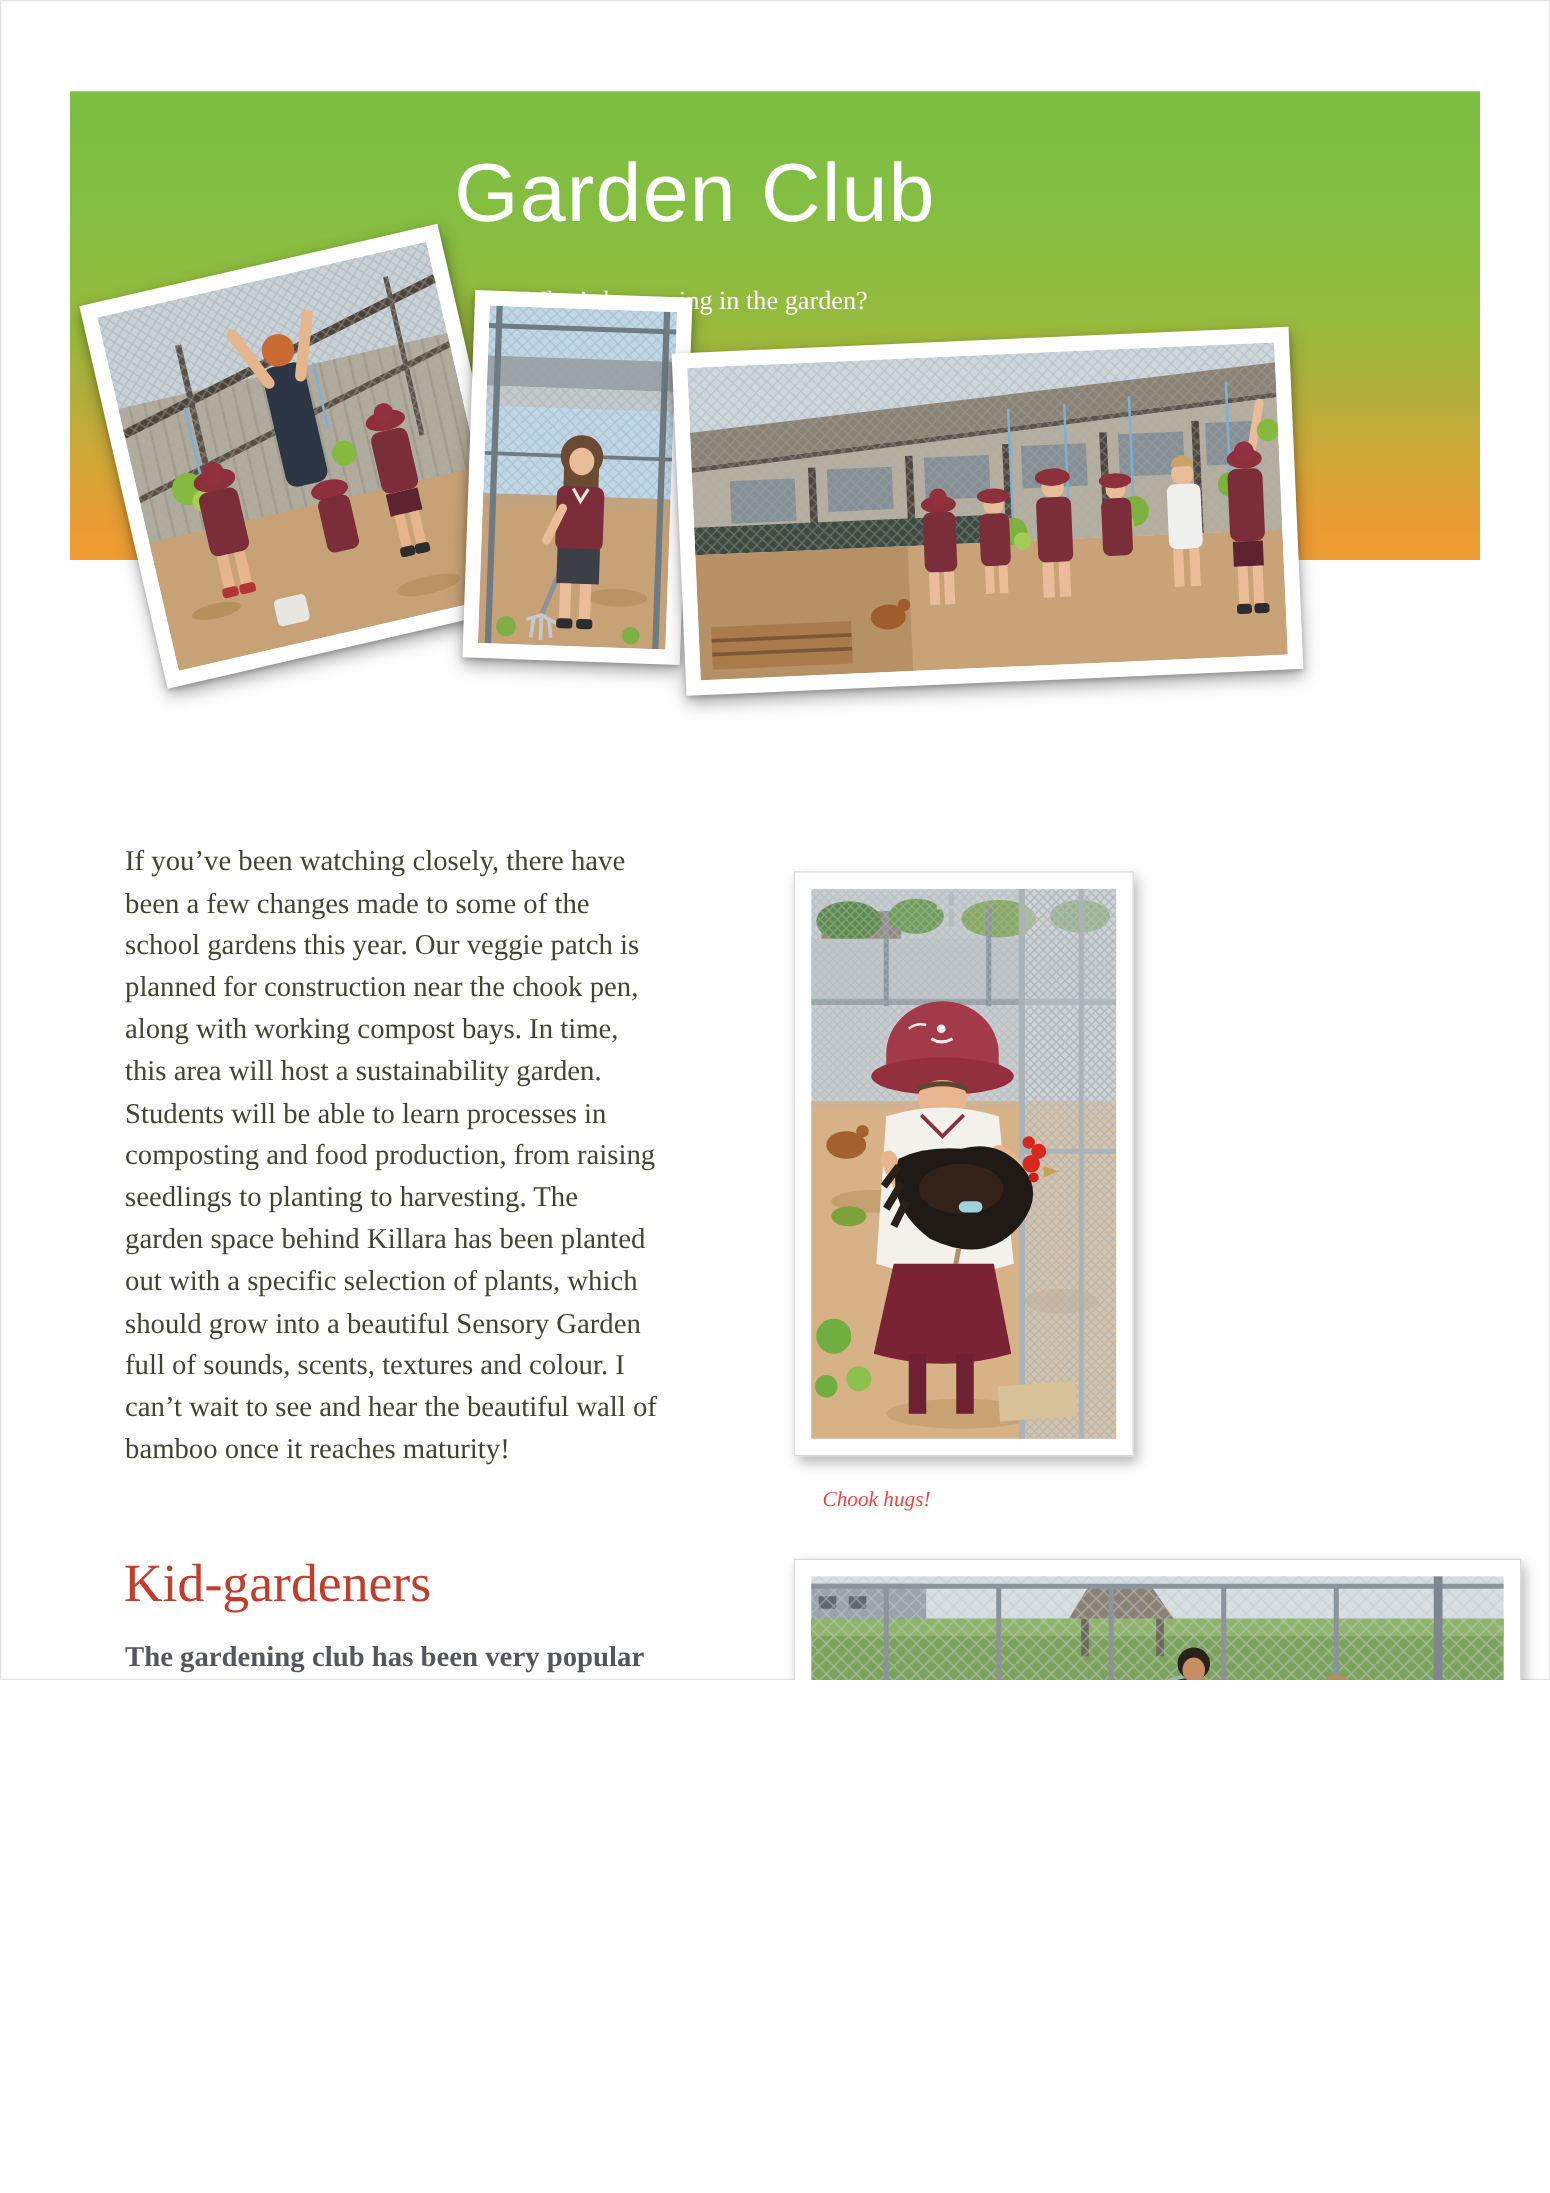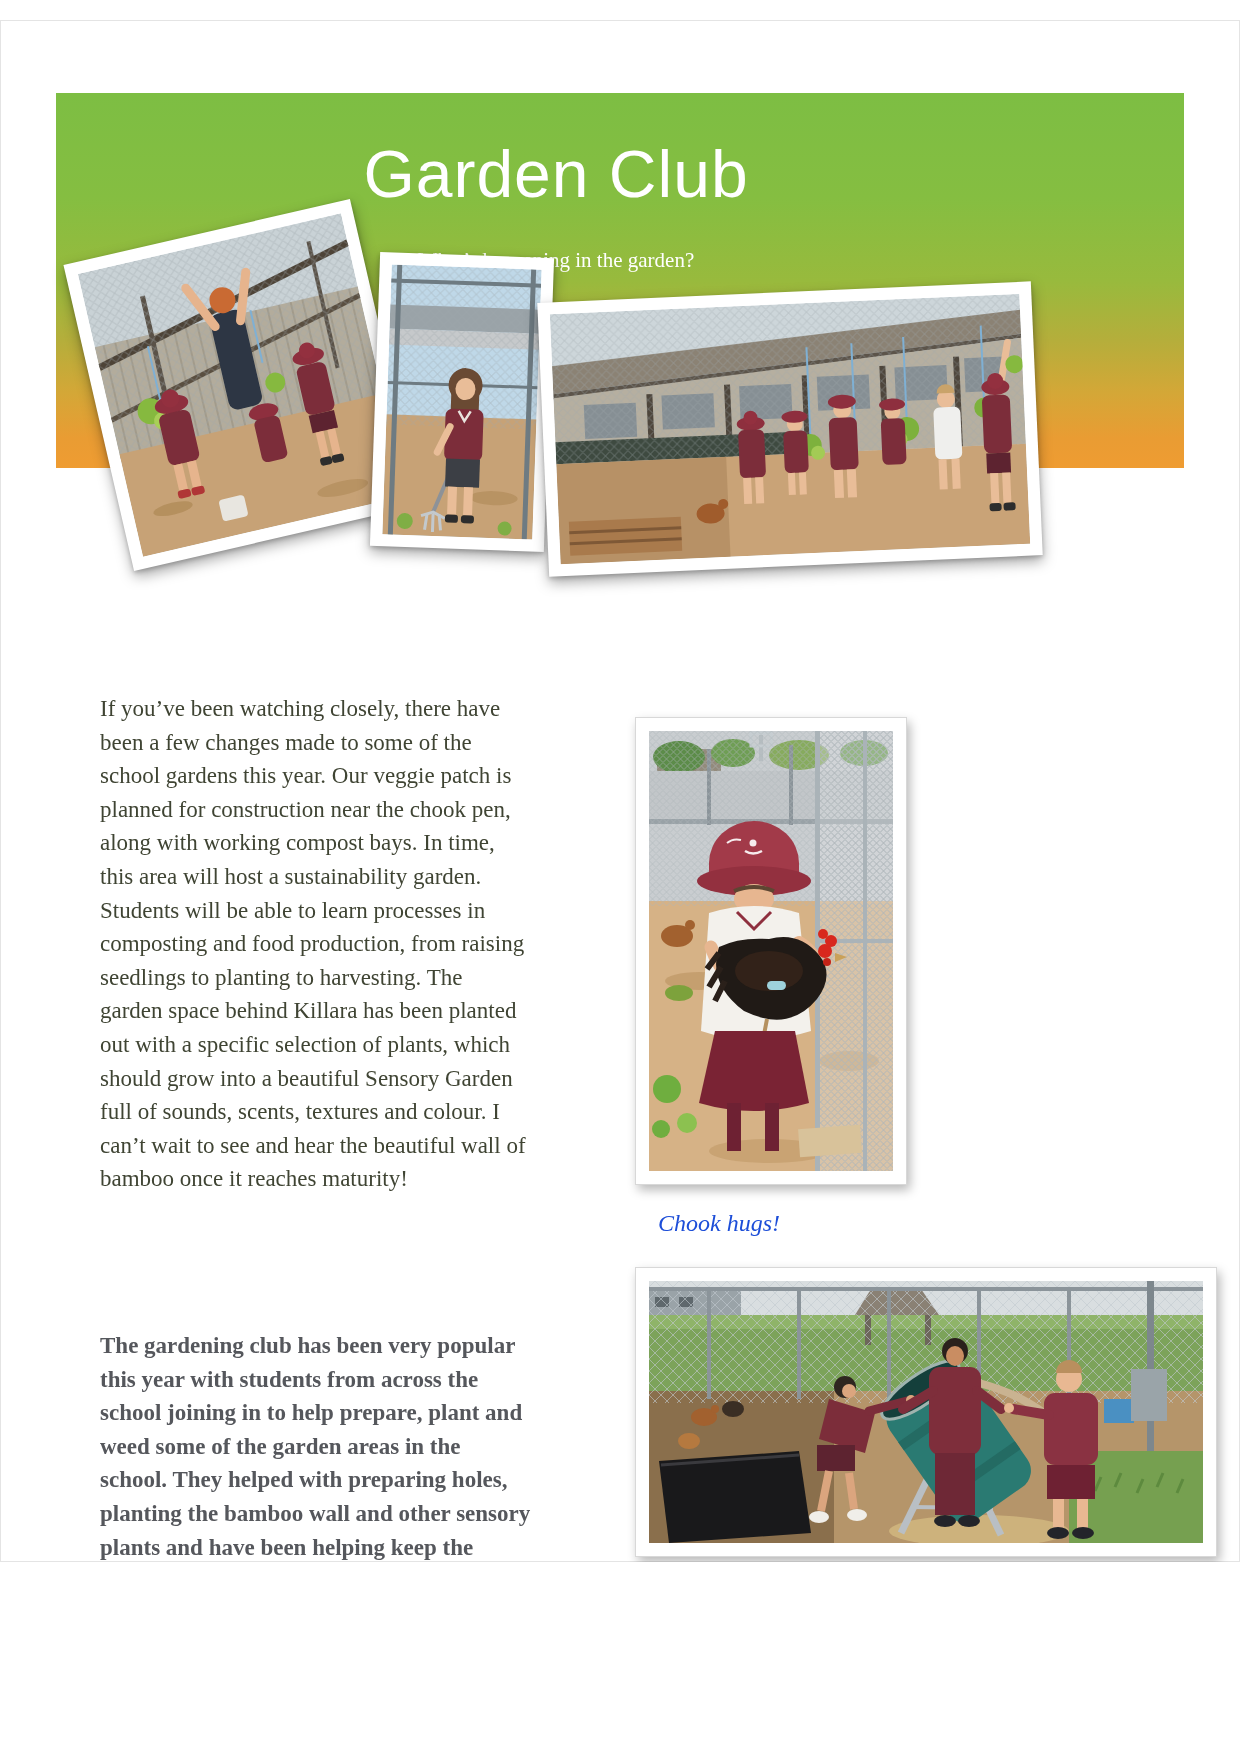--- a/index.html
+++ b/index.html
@@ -1,20 +1,19 @@
 <!DOCTYPE html>
 <html><head>
 <meta charset="utf-8">
 <style>
   html,body{margin:0;padding:0;background:#ffffff;}
   .page{
-    position:relative;width:1240px;height:1542px;background:#ffffff;overflow:hidden;
+    position:relative;width:1240px;height:1344px;background:#ffffff;overflow:hidden;
     font-family:"Liberation Serif", serif;
     box-shadow: inset 0 0 0 1px #e4e4e4;
-    margin-top: 20px;
   }
   .banner{
     position:absolute;left:56px;top:73px;width:1128px;height:375px;
     background:linear-gradient(180deg,#7dbe43 0%,#85be41 28%,#98ba3d 50%,#b5ae3b 66%,#d4a737 80%,#e99c33 92%,#ef9c32 100%);
   }
   .banner-title{
     position:absolute;left:56px;top:116px;width:1000px;text-align:center;
     font-family:"Liberation Sans", sans-serif;font-weight:400;font-size:66px;
     color:#ffffff;letter-spacing:1px;
   }
@@ -39,21 +38,21 @@
     font-weight:400;font-size:43px;color:#c33d2b;white-space:nowrap;
   }
   .h1-a{top:618px;}
   .h1-b{top:1243px;}
   .body-text{
     position:absolute;left:100px;font-size:23px;line-height:33.6px;text-align:left;
   }
   .body-a{top:672px;width:426px;color:#3f4433;}
   .body-b{top:1309px;width:432px;color:#55575c;font-weight:bold;}
   .caption{
-    position:absolute;left:658px;font-style:italic;font-size:24px;color:#1d4ed8;white-space:nowrap;
+    position:absolute;left:658px;font-style:italic;font-size:17px;color:#ef4444;white-space:nowrap;
   }
   .caption-a{top:1190px;}
   .caption-b{top:1583px;}
 </style>
 </head>
 <body>
 
 <div class="page">
 
   <div class="banner"></div>
@@ -304,20 +303,21 @@
         <rect x="118" y="250" width="19" height="9" rx="4.5" fill="#9ed2dc"></rect>
         <path d="M66 300 L146 300 L160 372 Q105 388 50 372 Z" fill="#7a2334"></path>
         <rect x="78" y="372" width="14" height="48" fill="#6e2133"></rect>
         <rect x="116" y="372" width="14" height="48" fill="#6e2133"></rect>
       </g>
       <rect x="150" y="396" width="62" height="28" fill="#d8c29a" transform="rotate(-4 181 410)"></rect>
     </svg>
   </div>
   <div class="caption caption-a">Chook hugs!</div>
 
+  <div class="h1 h1-b">Kid-gardeners</div>
   <div class="body-text body-b">The gardening club has been very popular this year with students from across the school joining in to help prepare, plant and weed some of the garden areas in the school. They helped with preparing holes, planting the bamboo wall and other sensory plants and have been helping keep the weeds at bay. We’ve also enjoyed making some weird and whacky toys for the chooks to play with!</div>
 
   <div class="polaroid flat photo-compost">
     <svg width="554" height="262" viewBox="0 0 554 262">
       <defs>
         <pattern id="pe" width="12" height="12" patternUnits="userSpaceOnUse">
           <path d="M0 6 L6 0 L12 6 L6 12 Z" fill="none" stroke="#c2cad0" stroke-width="1"></path>
         </pattern>
       </defs>
       <rect width="554" height="262" fill="#d9dee0"></rect>

